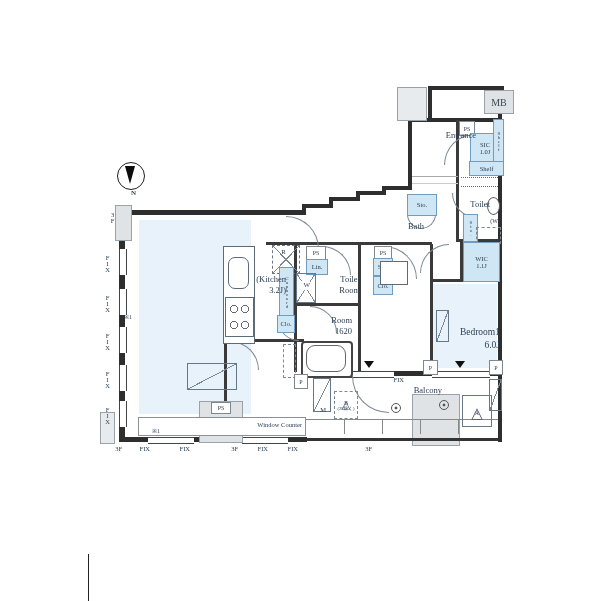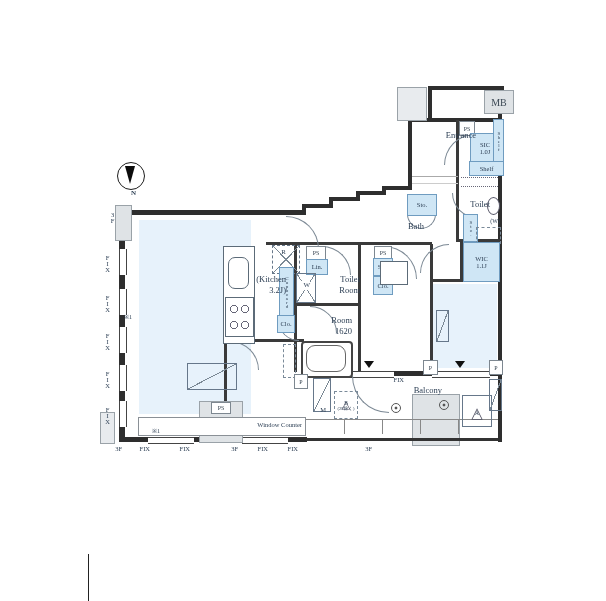--- a/index.html
+++ b/index.html
@@ -237,20 +237,24 @@
     <div>3.2J)</div>
   </div>
   <div class="lbl fs8" style="left:314px;top:274px;width:46px">
     <div>Toilet</div>
     <div>Room</div>
   </div>
   <div class="lbl fs8" style="left:306px;top:315px;width:46px">
     <div>Room</div>
     <div>1620</div>
   </div>
+  <div class="lbl fs9" style="left:430px;top:326px;width:70px">
+    <div>Bedroom1</div>
+    <div>6.0J</div>
+  </div>
   <div class="lbl fs8" style="left:460px;top:199px;width:30px">Toilet</div>
   <div class="lbl fs8" style="left:384px;top:221px;width:40px">Bath</div>
   <div class="lbl fs8" style="left:428px;top:130px;width:48px">Entrance</div>
   <div class="lbl fs8" style="left:400px;top:385px;width:42px">Balcony</div>
 
   <div class="lbl fs6 vt" style="left:106px;top:203px;width:10px;height:20px">3F</div>
   <div class="lbl fs6 vt" style="left:101px;top:246px;width:10px;height:26px">FIX</div>
   <div class="lbl fs6 vt" style="left:101px;top:286px;width:10px;height:26px">FIX</div>
   <div class="lbl fs6 vt" style="left:101px;top:324px;width:10px;height:26px">FIX</div>
   <div class="lbl fs6 vt" style="left:101px;top:362px;width:10px;height:26px">FIX</div>

